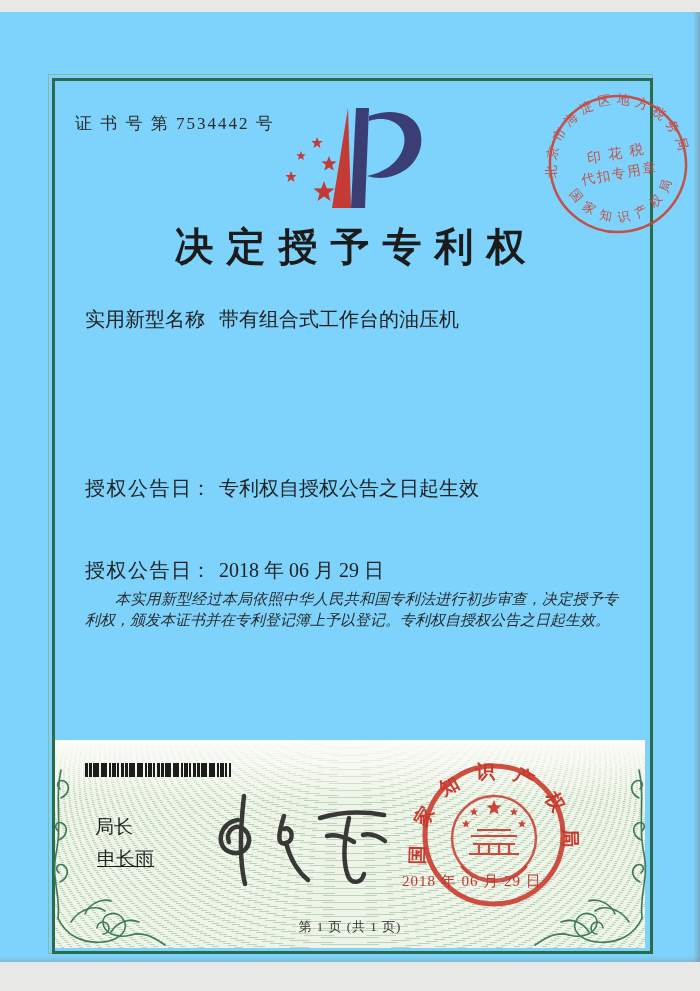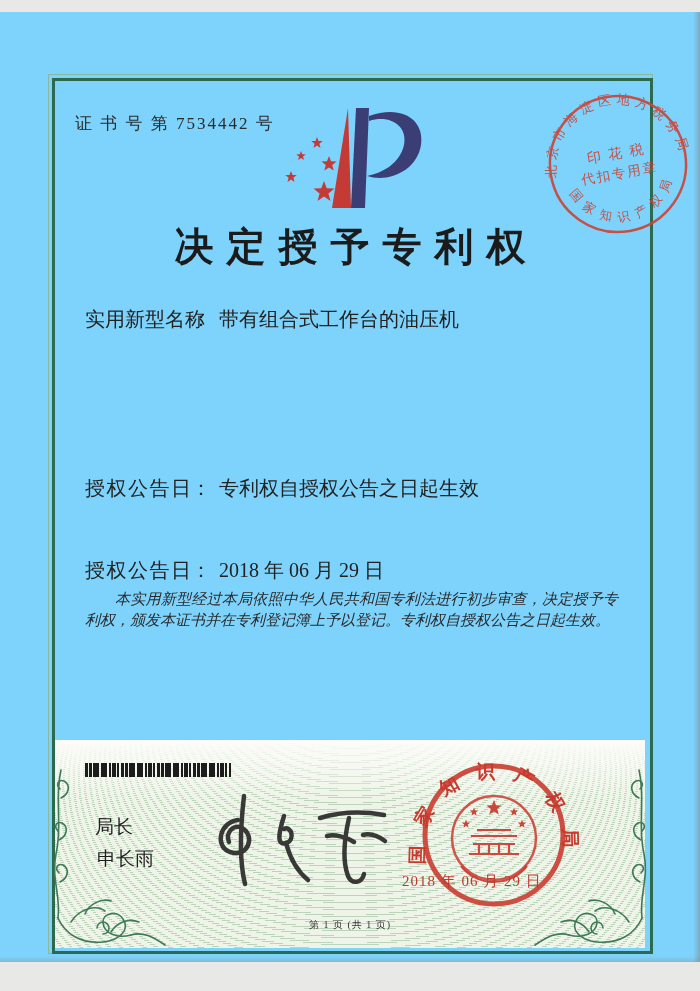--- a/index.html
+++ b/index.html
@@ -49,27 +49,27 @@
     text-indent:2em;font-style:italic;color:#2a2a2a;}
   
   .barcode{position:absolute;left:85px;top:751px;width:146px;height:14px;
     background-image:
       repeating-linear-gradient(90deg,#1c1c1c 0 2px,rgba(0,0,0,0) 2px 4px),
       repeating-linear-gradient(90deg,#1c1c1c 0 1px,rgba(0,0,0,0) 1px 6px),
       repeating-linear-gradient(90deg,#1c1c1c 0 3px,rgba(0,0,0,0) 3px 9px);}
   .signer-title{position:absolute;left:95px;top:802px;font-size:19px;color:#1f1f1f;
     font-family:"Liberation Sans","DejaVu Sans",sans-serif;}
   .signer-name{position:absolute;left:97px;top:834px;font-size:19px;color:#1f1f1f;
-    font-family:"Liberation Sans","DejaVu Sans",sans-serif;}
+    font-family:"Liberation Sans","DejaVu Sans",sans-serif;text-decoration:underline;}
   .signature{position:absolute;left:198px;top:778px;}
   .seal{position:absolute;left:407px;top:736px;}
   .seal-date{position:absolute;left:402px;top:860px;width:160px;font-size:15px;
     color:#bf3a2e;letter-spacing:1px;white-space:nowrap;}
   .footer{position:absolute;left:0;top:906px;width:100%;text-align:center;
-    font-size:10px;color:#333;letter-spacing:1px;}
+    font-size:13px;color:#333;letter-spacing:1px;}
   .tax-stamp{position:absolute;left:542px;top:76px;transform:rotate(-10deg);opacity:0.92;}
   .red{fill:#cb4538;}
   .stamp-stroke{stroke:#cb4538;fill:none;}
 </style>
 </head>
 <body>
 
 <div class="sheet">
 
   <div class="frame-outer"></div>

